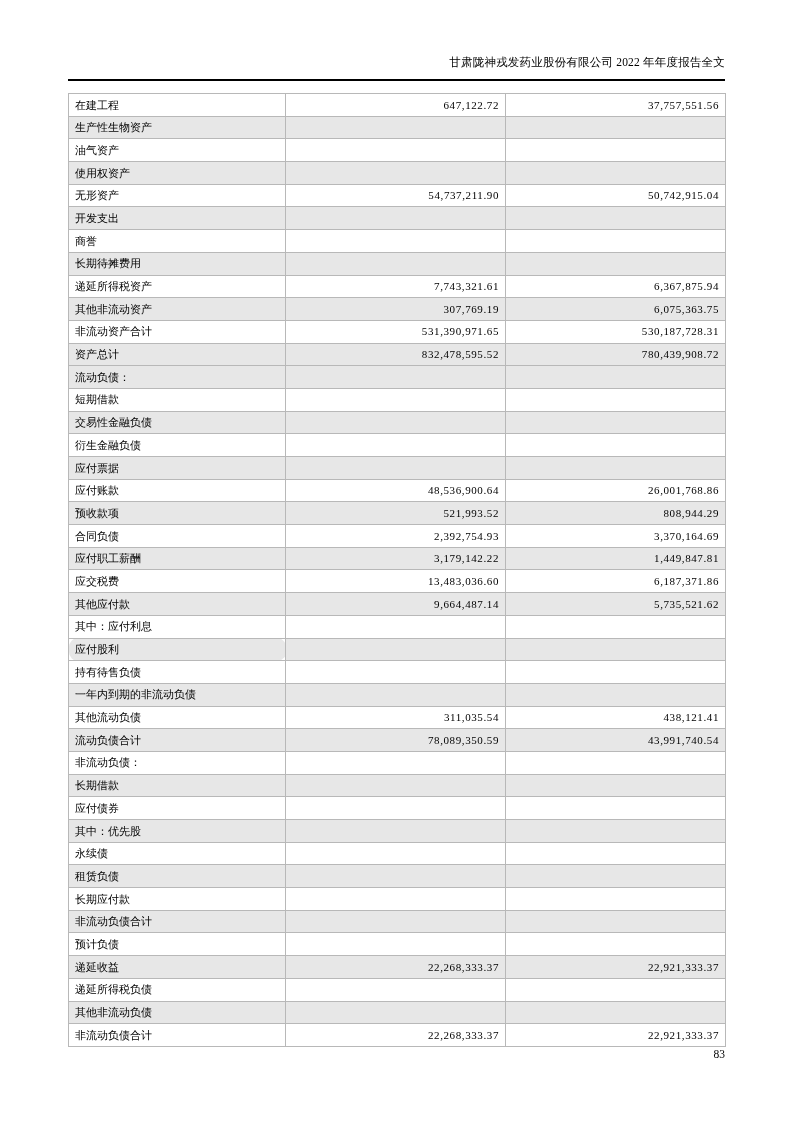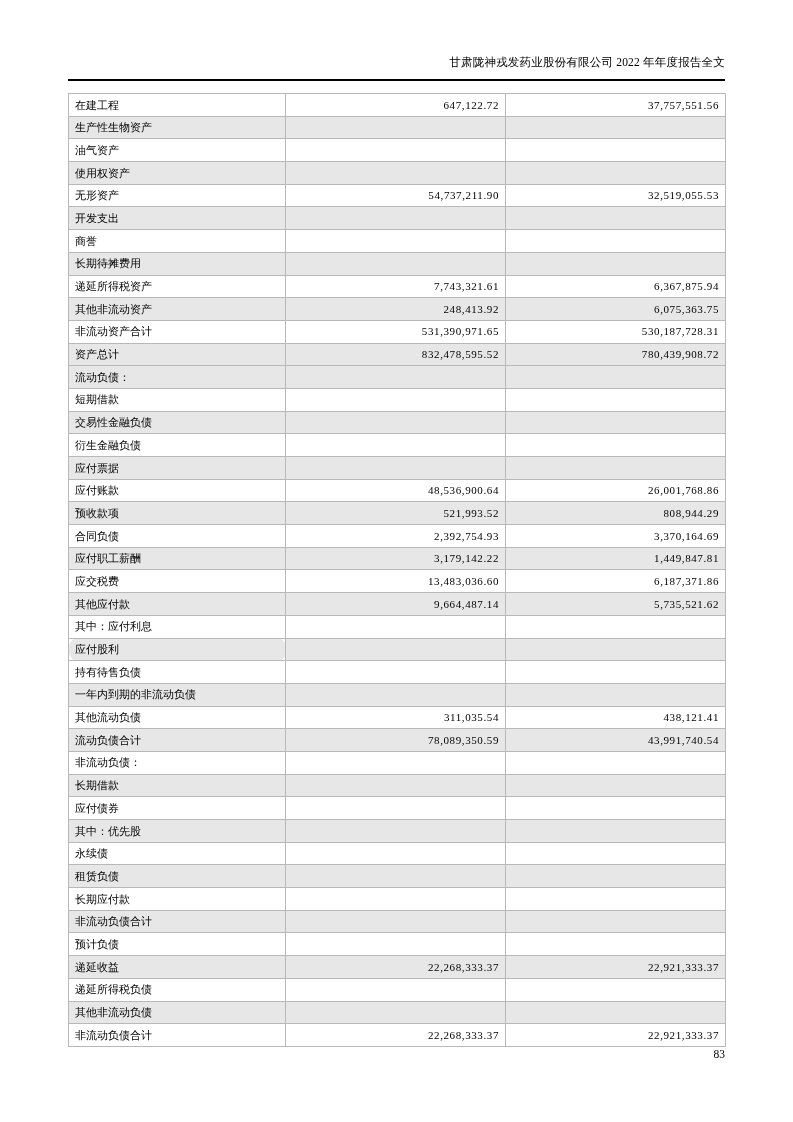--- a/index.html
+++ b/index.html
@@ -125,21 +125,21 @@
             <td class="num"></td>
           </tr>
           <tr class="shaded">
             <td class="label ind1">使用权资产</td>
             <td class="num"></td>
             <td class="num"></td>
           </tr>
           <tr class="plain">
             <td class="label ind1">无形资产</td>
             <td class="num">54,737,211.90</td>
-            <td class="num">32,519,055.53</td>
+            <td class="num">50,742,915.04</td>
           </tr>
           <tr class="shaded">
             <td class="label ind1">开发支出</td>
             <td class="num"></td>
             <td class="num"></td>
           </tr>
           <tr class="plain">
             <td class="label ind1">商誉</td>
             <td class="num"></td>
             <td class="num"></td>
@@ -149,21 +149,21 @@
             <td class="num"></td>
             <td class="num"></td>
           </tr>
           <tr class="plain">
             <td class="label ind1">递延所得税资产</td>
             <td class="num">7,743,321.61</td>
             <td class="num">6,367,875.94</td>
           </tr>
           <tr class="shaded">
             <td class="label ind1">其他非流动资产</td>
-            <td class="num">248,413.92</td>
+            <td class="num">307,769.19</td>
             <td class="num">6,075,363.75</td>
           </tr>
           <tr class="plain">
             <td class="label ind0">非流动资产合计</td>
             <td class="num">531,390,971.65</td>
             <td class="num">530,187,728.31</td>
           </tr>
           <tr class="shaded">
             <td class="label ind0">资产总计</td>
             <td class="num">832,478,595.52</td>

